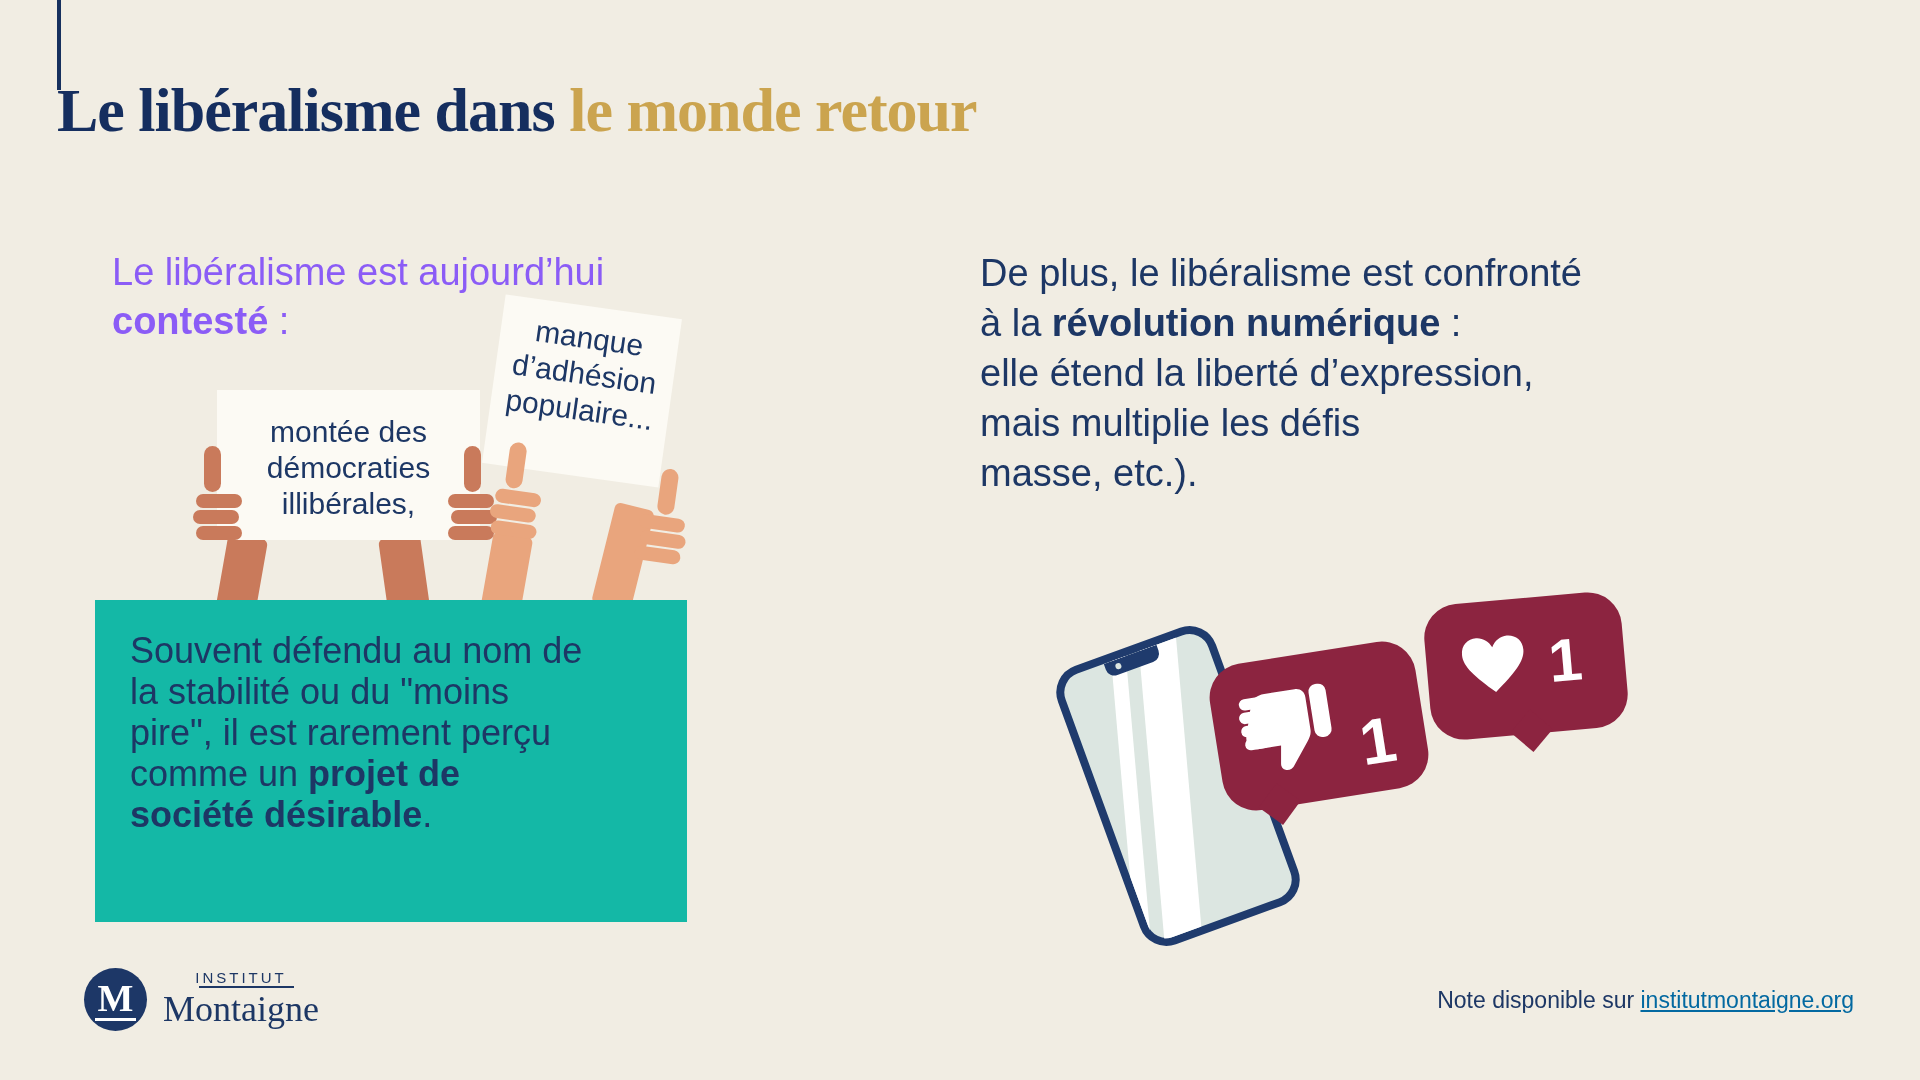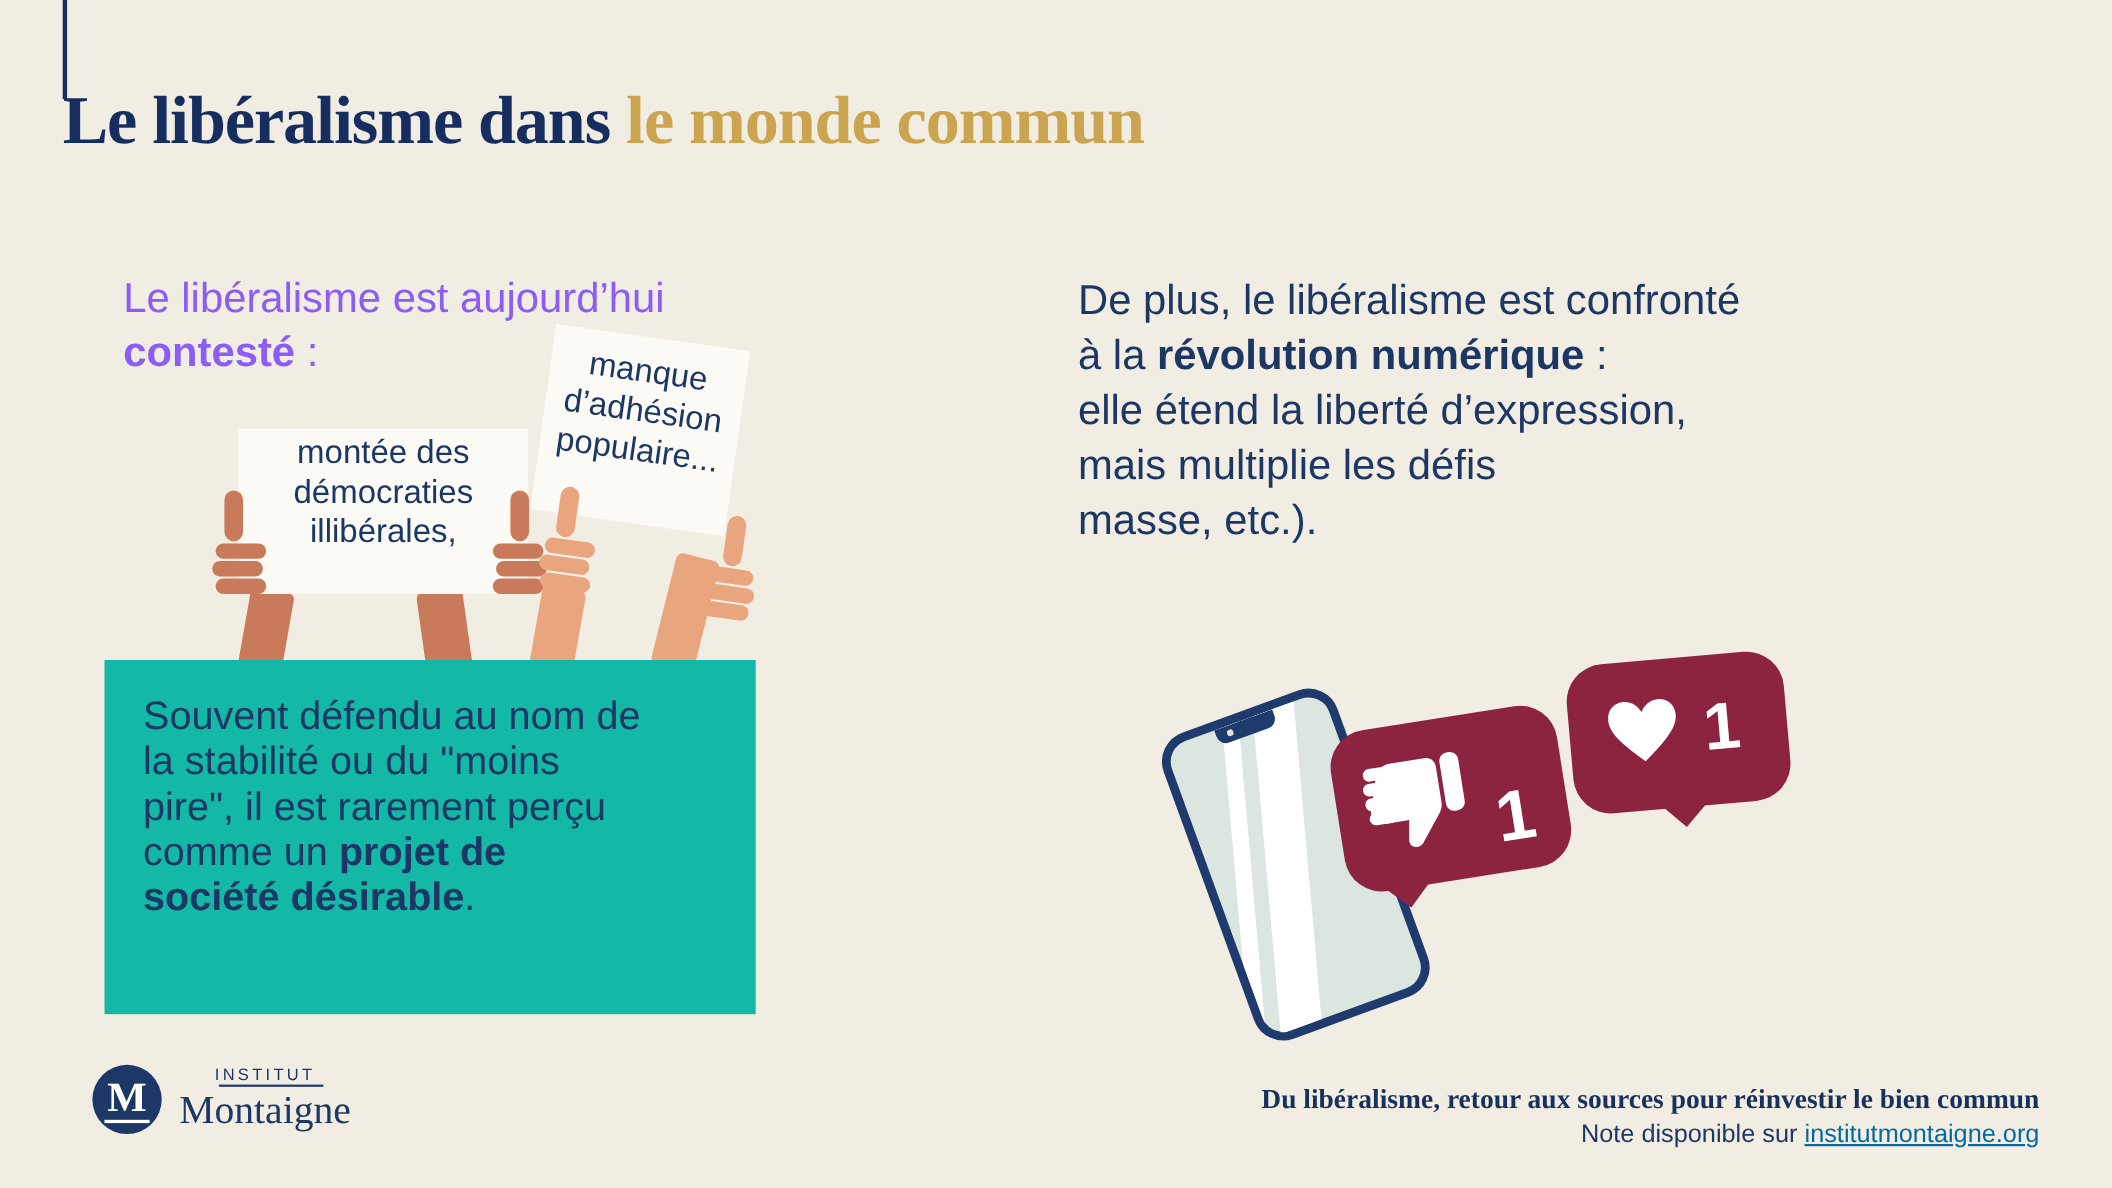--- a/index.html
+++ b/index.html
@@ -17,21 +17,21 @@
          font-size:62px;line-height:1.05;letter-spacing:-1px;white-space:nowrap;}
   .title .t-navy{color:#152e5f;}
   .title .t-gold{color:#cba44f;}
 
   
   .intro{left:112px;top:248px;font-size:38px;line-height:49px;color:#8b5cf6;}
   .intro b{font-weight:bold;}
 
   .sign{background:#fcfaf4;color:#1d3765;text-align:center;
         font-size:30px;line-height:36px;}
-  .sign1{left:217px;top:390px;width:263px;height:150px;padding-top:4px;box-sizing:border-box;}
+  .sign1{left:217px;top:390px;width:263px;height:150px;padding-top:24px;box-sizing:border-box;}
   .sign2{left:493px;top:306px;width:178px;height:170px;padding-top:14px;box-sizing:border-box;
          transform:rotate(8deg);}
 
   .arm{border-radius:6px;}
   .arm-dark{background:#c97a5b;}
   .arm-light{background:#e9a57d;}
 
   .fist .thumb{position:absolute;width:17px;height:46px;border-radius:9px;}
   .fist .finger{position:absolute;width:46px;height:14px;border-radius:8px;}
   .fist-dark .thumb,.fist-dark .finger{background:#c97a5b;}
@@ -87,21 +87,21 @@
   .footnote .fn-sub{font-size:23px;line-height:30px;color:#1d3765;}
   .footnote a{color:#0369a1;text-decoration:underline;}
 </style>
 </head>
 <body>
 
 <div class="canvas">
 
   <div class="abs accent-line"></div>
   <div class="abs title">
-    <span class="t-navy">Le libéralisme dans </span><span class="t-gold">le monde commun</span>
+    <span class="t-navy">Le libéralisme dans </span><span class="t-gold">le monde retour</span>
   </div>
 
   <div class="abs intro">
     <div>Le libéralisme est aujourd’hui</div>
     <div><b>contesté</b><span> :</span></div>
   </div>
 
   <div class="abs arm arm-dark" style="left:222px;top:536px;width:40px;height:74px;transform:rotate(10deg);"></div>
   <div class="abs arm arm-dark" style="left:383px;top:536px;width:42px;height:74px;transform:rotate(-8deg);"></div>
   <div class="abs arm arm-light" style="left:487px;top:534px;width:40px;height:76px;transform:rotate(10deg);"></div>
@@ -201,19 +201,18 @@
     <div class="logo-text">
       <div class="logo-top">
         <span class="logo-institut">INSTITUT</span>
         <span class="logo-rule"></span>
       </div>
       <div class="logo-name">Montaigne</div>
     </div>
   </div>
 
   <div class="abs footnote">
-    <div class="fn-title">Du libéralisme, retour aux sources pour réinvestir le bien commun</div>
     <div class="fn-sub">
       <span>Note disponible sur </span><a href="#">institutmontaigne.org</a>
     </div>
   </div>
 
 </div>
 
 </body></html>

